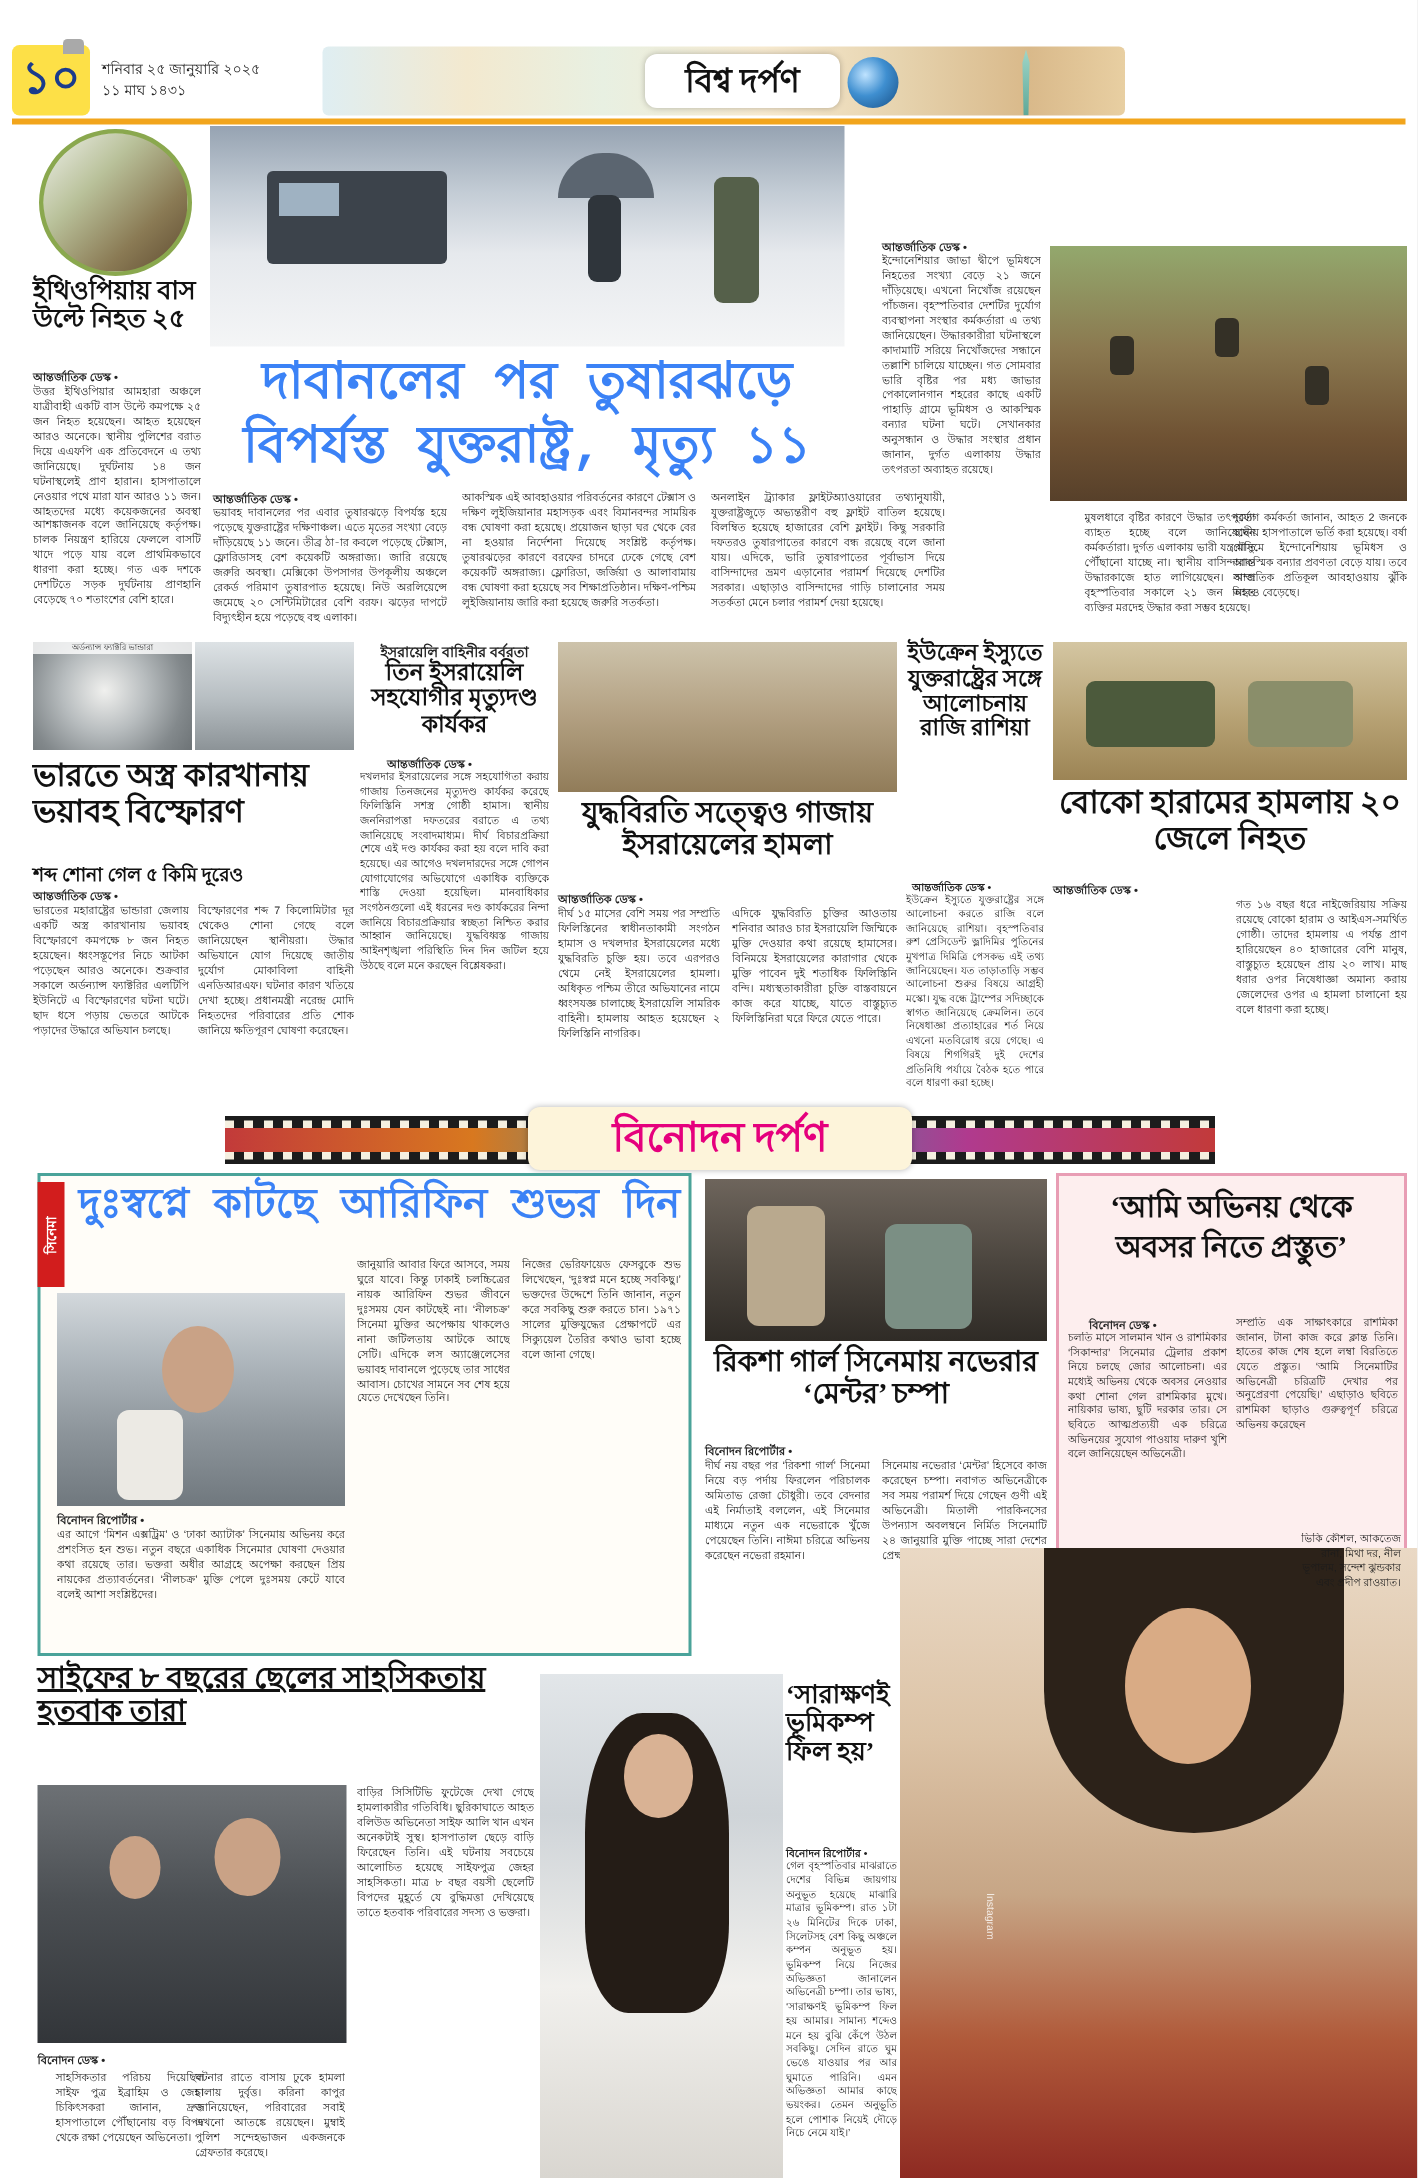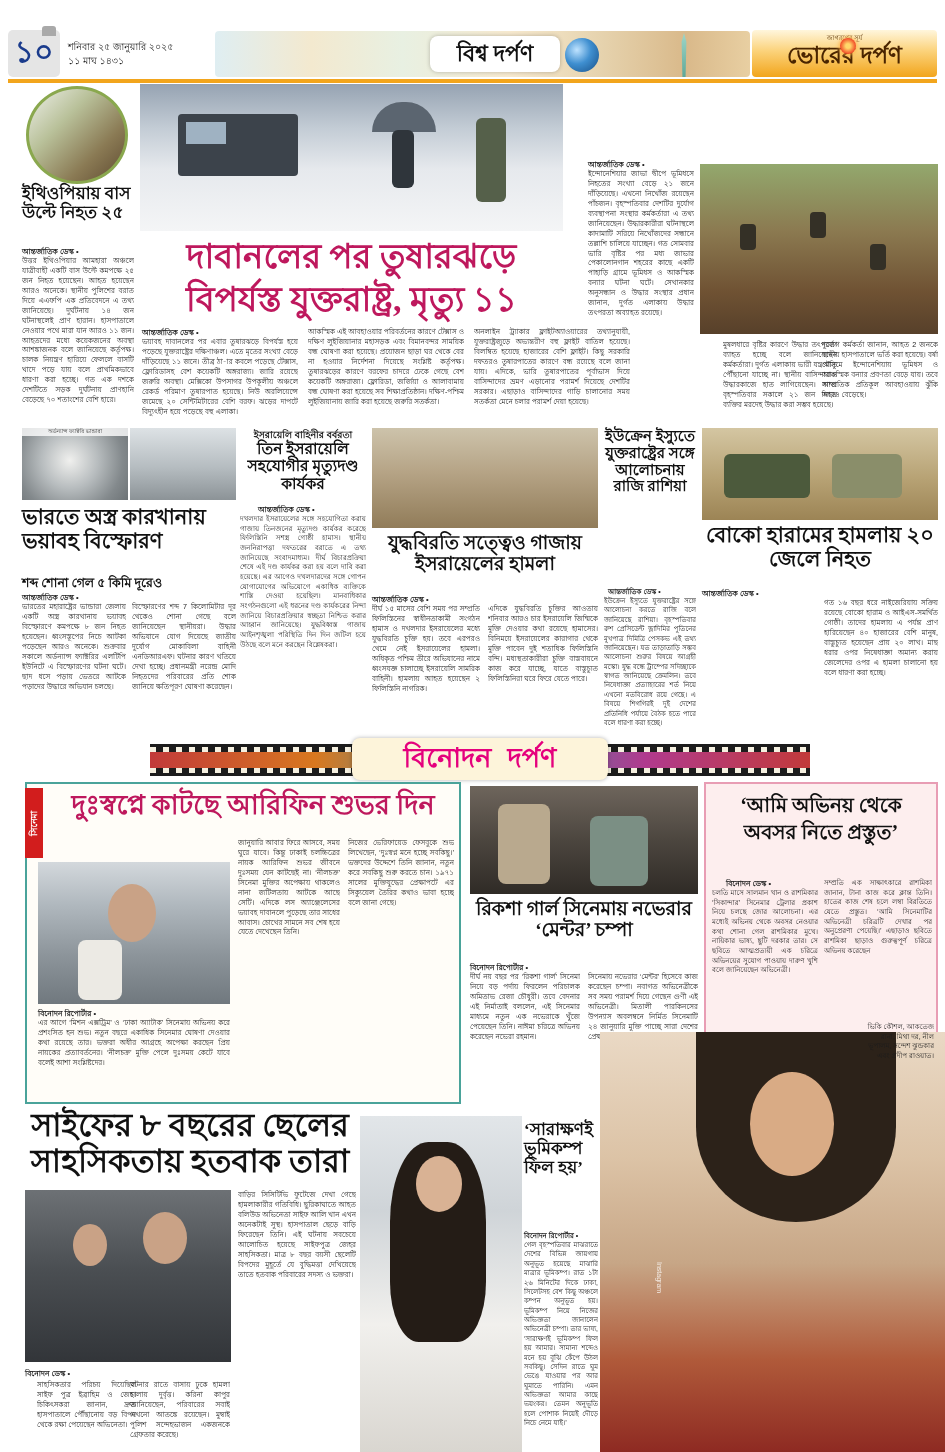--- a/index.html
+++ b/index.html
@@ -1,25 +1,25 @@
 <!DOCTYPE html>
 <html><head>
 <meta charset="utf-8">
 <style>
   html,body{margin:0;padding:0;background:#e9e9e9;}
   #page{position:relative;width:945px;height:1452px;background:#ffffff;margin:0 auto;
         font-family:"Liberation Sans",sans-serif;overflow:hidden;}
   .abs{position:absolute;}
   .hl{font-family:"Liberation Serif",serif;font-weight:bold;color:#111;line-height:1.12;text-align:center;}
-  .hl-red{color:#be185d;}
+  .hl-red{color:#3b82f6;font-family:Liberation Mono, monospace;}
   .byline{font-size:7.5px;font-weight:bold;color:#222;}
   .body-txt{font-size:7.2px;line-height:1.38;color:#1c1c1c;text-align:justify;overflow:hidden;}
   .photo{overflow:hidden;}
   
-  #page-card{left:8px;top:30px;width:52px;height:47px;background:#e5e5e5;border-radius:5px;
+  #page-card{left:8px;top:30px;width:52px;height:47px;background:#fde047;border-radius:5px;
              display:flex;align-items:center;justify-content:center;}
   #page-card .ear{position:absolute;right:4px;top:-4px;width:14px;height:10px;background:#a9a9a9;border-radius:3px 3px 0 0;}
   #page-num{font-size:30px;font-weight:bold;color:#1a3b8c;font-family:"Liberation Serif",serif;}
   #date-block{left:68px;top:40px;font-size:9.5px;line-height:1.5;color:#222;}
   #collage{left:215px;top:31px;width:535px;height:46px;border-radius:4px;
     background:linear-gradient(90deg,#dfeef2 0%,#f3e9cf 18%,#e8f0e2 35%,#f7ead0 55%,#e6d3ae 72%,#d9b98a 88%,#e8cfa2 100%);}
   #world-pill{left:430px;top:36px;width:130px;height:36px;background:#ffffff;border-radius:8px;
     display:flex;align-items:center;justify-content:center;box-shadow:0 0 4px rgba(0,0,0,.25);}
   #world-pill span{font-size:22px;font-weight:bold;font-family:"Liberation Serif",serif;color:#111;}
   #globe{left:565px;top:38px;width:34px;height:34px;border-radius:50%;
@@ -57,21 +57,21 @@
     background:linear-gradient(180deg,#d4c6a2 0%,#b7a274 55%,#9c8455 100%);}
   .vehicle{position:absolute;top:26px;width:86px;height:44px;background:#4c5a3c;border-radius:6px;}
   
   #strip{left:150px;top:744px;width:660px;height:32px;background-color:#1c1c1c;
     background-image:repeating-linear-gradient(90deg,#f5f0e0 0 6px,transparent 6px 13px),
       repeating-linear-gradient(90deg,#f5f0e0 0 6px,transparent 6px 13px),
       linear-gradient(90deg,#c23a3a,#d8781f,#3a8fae,#b03a8e,#c23a3a);
     background-size:100% 5px,100% 5px,100% 16px;background-position:0 3px,0 24px,0 8px;background-repeat:repeat-x,repeat-x,no-repeat;}
   #ent-pill{left:352px;top:738px;width:256px;height:42px;background:#fdf4da;border-radius:8px;
     display:flex;align-items:center;justify-content:center;box-shadow:0 0 4px rgba(0,0,0,.3);}
-  #ent-pill span{font-size:27px;font-weight:bold;font-family:Liberation Mono, monospace;color:#e5007d;}
+  #ent-pill span{font-size:27px;font-weight:bold;font-family:Liberation Serif, serif;color:#e5007d;}
   #arifin-box{left:25px;top:782px;width:436px;height:322px;border:2px solid #4aa39a;box-sizing:border-box;background:#fffdf8;}
   #cinema-tag{left:25px;top:788px;width:18px;height:70px;background:#d21d1d;color:#fff;
     writing-mode:vertical-rl;transform:rotate(180deg);font-size:9px;font-weight:bold;text-align:center;line-height:18px;}
   #ph-arifin{left:38px;top:862px;width:192px;height:142px;
     background:linear-gradient(180deg,#d3d8dc 0%,#b0b8be 30%,#8d959b 65%,#70787e 100%);}
   .face{position:absolute;border-radius:50%;background:#c9a286;}
   #ph-arifin .face{left:70px;top:22px;width:48px;height:58px;}
   #ph-arifin .towel{position:absolute;left:40px;top:78px;width:44px;height:60px;background:#eceae4;border-radius:8px;}
   #ph-rickshaw{left:470px;top:786px;width:228px;height:108px;
     background:linear-gradient(180deg,#6e655c 0%,#4c463f 50%,#2f2b26 100%);}
@@ -107,25 +107,20 @@
   <div class="abs" id="date-block">
     <div>শনিবার ২৫ জানুয়ারি ২০২৫</div>
     <div>১১ মাঘ ১৪৩১</div>
   </div>
   <div class="abs" id="collage"></div>
   <div class="abs" id="world-pill">
     <span>বিশ্ব দর্পণ</span>
   </div>
   <div class="abs" id="globe"></div>
   <div class="abs" id="liberty"></div>
-  <div class="abs" id="logo">
-    <div class="tag">জাগরণের সূর্য</div>
-    <div class="nm">ভোরের দর্পণ</div>
-    <div id="sun"></div>
-  </div>
   <div class="abs" id="orange-bar"></div>
 
   <div class="abs photo" id="ph-ethiopia"></div>
   <div class="abs hl" style="left:22px;top:184px;width:112px;font-size:17px;text-align:left;">ইথিওপিয়ায় বাস উল্টে নিহত ২৫</div>
   <div class="abs byline" style="left:22px;top:246px;">আন্তর্জাতিক ডেস্ক •</div>
   <div class="abs body-txt" style="left:22px;top:256px;width:112px;height:166px;">উত্তর ইথিওপিয়ার আমহারা অঞ্চলে যাত্রীবাহী একটি বাস উল্টে কমপক্ষে ২৫ জন নিহত হয়েছেন। আহত হয়েছেন আরও অনেকে। স্থানীয় পুলিশের বরাত দিয়ে এএফপি এক প্রতিবেদনে এ তথ্য জানিয়েছে। দুর্ঘটনায় ১৪ জন ঘটনাস্থলেই প্রাণ হারান। হাসপাতালে নেওয়ার পথে মারা যান আরও ১১ জন। আহতদের মধ্যে কয়েকজনের অবস্থা আশঙ্কাজনক বলে জানিয়েছে কর্তৃপক্ষ। চালক নিয়ন্ত্রণ হারিয়ে ফেললে বাসটি খাদে পড়ে যায় বলে প্রাথমিকভাবে ধারণা করা হচ্ছে। গত এক দশকে দেশটিতে সড়ক দুর্ঘটনায় প্রাণহানি বেড়েছে ৭০ শতাংশের বেশি হারে।</div>
 
   <div class="abs photo" id="ph-snow">
     <div class="truck">
         <div class="win"></div>
@@ -214,21 +209,21 @@
     <div class="hair"></div>
     <div class="face"></div>
     <div class="credit">Instagram</div>
   </div>
   <div class="abs hl" style="left:714px;top:792px;width:214px;font-size:20px;line-height:1.35;">‘আমি অভিনয় থেকে অবসর নিতে প্রস্তুত’</div>
   <div class="abs byline" style="left:726px;top:878px;">বিনোদন ডেস্ক •</div>
   <div class="abs body-txt" style="left:712px;top:888px;width:106px;height:218px;font-size:7px;">চলতি মাসে সালমান খান ও রাশমিকার ‘সিকান্দার’ সিনেমার ট্রেলার প্রকাশ নিয়ে চলছে জোর আলোচনা। এর মধ্যেই অভিনয় থেকে অবসর নেওয়ার কথা শোনা গেল রাশমিকার মুখে। নায়িকার ভাষ্য, ছুটি দরকার তার। সে ছবিতে আত্মপ্রত্যয়ী এক চরিত্রে অভিনয়ের সুযোগ পাওয়ায় দারুণ খুশি বলে জানিয়েছেন অভিনেত্রী।</div>
   <div class="abs body-txt" style="left:824px;top:878px;width:108px;height:140px;font-size:7px;">সম্প্রতি এক সাক্ষাৎকারে রাশমিকা জানান, টানা কাজ করে ক্লান্ত তিনি। হাতের কাজ শেষ হলে লম্বা বিরতিতে যেতে প্রস্তুত। ‘আমি সিনেমাটির অভিনেত্রী চরিত্রটি দেখার পর অনুপ্রেরণা পেয়েছি।’ এছাড়াও ছবিতে রাশমিকা ছাড়াও গুরুত্বপূর্ণ চরিত্রে অভিনয় করেছেন</div>
   <div class="abs body-txt" style="left:858px;top:1022px;width:76px;height:86px;font-size:7px;text-align:right;">ভিকি কৌশল, আকতেজ রানা, মিথা দর, নীল ভূপালম, সন্দেশ ঝুন্ডকার এবং প্রদীপ রাওয়াত।</div>
 
-  <div class="abs hl" style="left:25px;top:1108px;width:330px;font-size:32px;text-align:center;">সাইফের ৮ বছরের ছেলের সাহসিকতায় হতবাক তারা</div>
+  <div class="abs hl" style="left:25px;top:1108px;width:330px;font-size:20px;text-align:left;text-decoration:underline;">সাইফের ৮ বছরের ছেলের সাহসিকতায় হতবাক তারা</div>
   <div class="abs photo" id="ph-saif">
     <div class="face f1"></div>
     <div class="face f2"></div>
   </div>
   <div class="abs body-txt" style="left:238px;top:1190px;width:118px;height:258px;">বাড়ির সিসিটিভি ফুটেজে দেখা গেছে হামলাকারীর গতিবিধি। ছুরিকাঘাতে আহত বলিউড অভিনেতা সাইফ আলি খান এখন অনেকটাই সুস্থ। হাসপাতাল ছেড়ে বাড়ি ফিরেছেন তিনি। এই ঘটনায় সবচেয়ে আলোচিত হয়েছে সাইফপুত্র জেহর সাহসিকতা। মাত্র ৮ বছর বয়সী ছেলেটি বিপদের মুহূর্তে যে বুদ্ধিমত্তা দেখিয়েছে তাতে হতবাক পরিবারের সদস্য ও ভক্তরা।</div>
   <div class="abs byline" style="left:25px;top:1368px;">বিনোদন ডেস্ক •</div>
   <div class="abs body-txt" style="left:25px;top:1380px;width:99px;height:66px;margin-left:12px;">সাহসিকতার পরিচয় দিয়েছিল সাইফ পুত্র ইব্রাহিম ও জেহ। চিকিৎসকরা জানান, দ্রুত হাসপাতালে পৌঁছানোয় বড় বিপদ থেকে রক্ষা পেয়েছেন অভিনেতা।</div>
   <div class="abs body-txt" style="left:130px;top:1380px;width:100px;height:66px;">ঘটনার রাতে বাসায় ঢুকে হামলা চালায় দুর্বৃত্ত। করিনা কাপুর জানিয়েছেন, পরিবারের সবাই এখনো আতঙ্কে রয়েছেন। মুম্বাই পুলিশ সন্দেহভাজন একজনকে গ্রেফতার করেছে।</div>
 
   <div class="abs photo" id="ph-champa">

